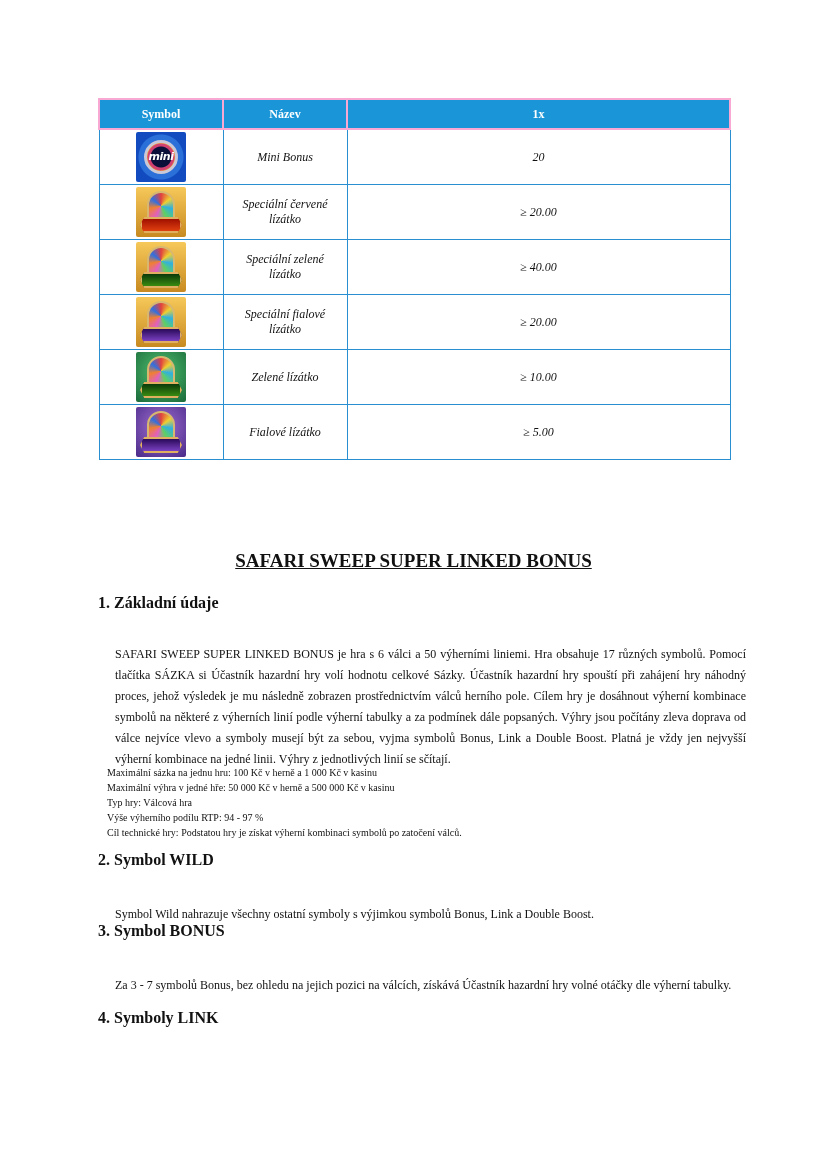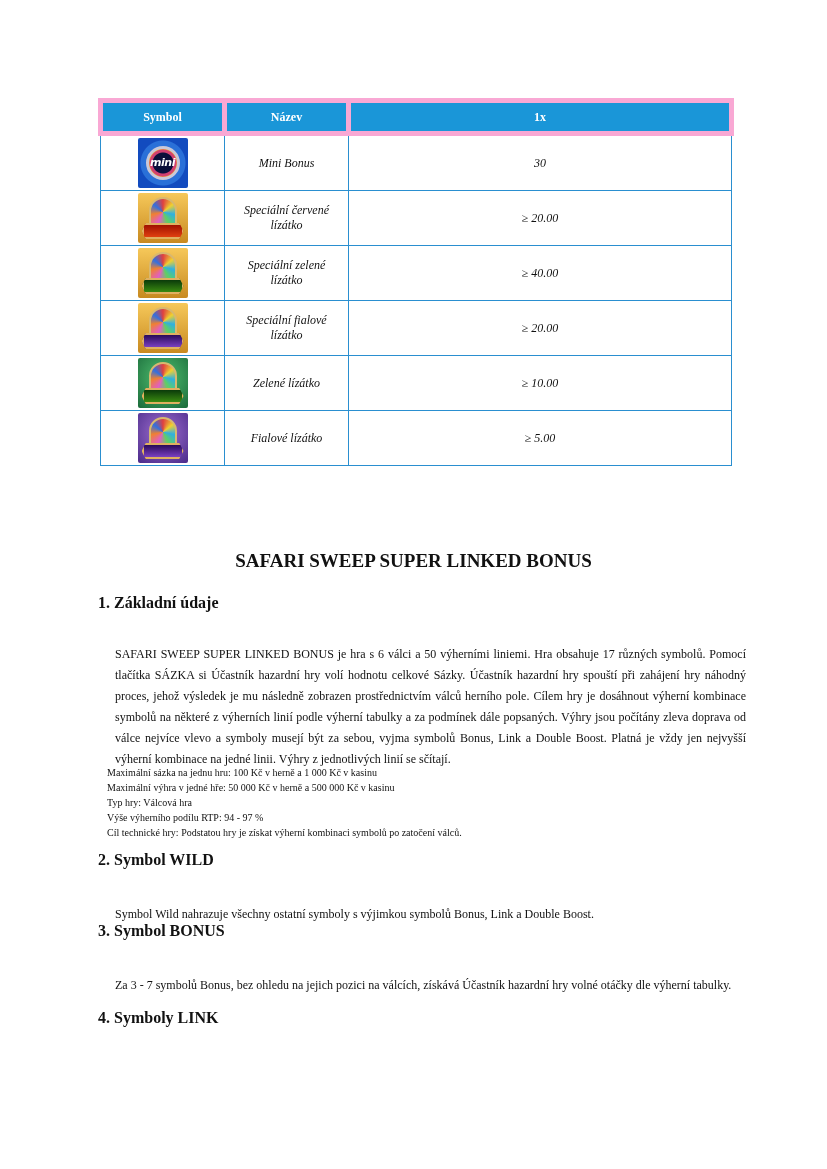--- a/index.html
+++ b/index.html
@@ -6,21 +6,21 @@
     body { width: 827px; height: 1169px; position: relative; font-family: "Liberation Serif", "DejaVu Serif", serif; color: #111; }
     .page { position: absolute; left: 0; top: 0; width: 827px; height: 1169px; }
 
     table.paytable {
       position: absolute; left: 98px; top: 98px; width: 631px;
       border-collapse: collapse; table-layout: fixed;
       font-family: "Liberation Serif", serif; font-size: 12px;
     }
     table.paytable th {
       background: #1a96d8; color: #ffffff; font-weight: bold; height: 28px;
-      padding: 0; border: 5px solid #f9a8d4; text-align: center; font-size: 12px; font-family: Liberation Serif, serif;
+      padding: 0; border: 2px solid #f9a8d4; text-align: center; font-size: 12px; font-family: Liberation Serif, serif;
     }
     table.paytable td {
       height: 54px; padding: 0; border: 1px solid #2a8fd0; text-align: center; vertical-align: middle;
       line-height: 15px;
       font-style: italic;
     }
     col.c1 { width: 124px; } col.c2 { width: 124px; } col.c3 { width: 383px; }
 
     .sym { display: inline-block; width: 50px; height: 50px; position: relative; border-radius: 2px; overflow: hidden; vertical-align: middle; }
     .sym.mini { background: radial-gradient(circle at 50% 50%, #0a0f3a 0 10px, #d04070 11px 13px, #f0a030 14px 15px, #2a70d8 16px 22px, #124bbf 23px); }
@@ -31,21 +31,21 @@
       background: conic-gradient(#e04040, #f0d030, #30b0e0, #60d060, #e060c0, #f08030, #3070e0, #e04040); border: 2px solid #d8b870; box-sizing: border-box; }
     .sym.lolly .plate { position: absolute; left: 4px; top: 30px; width: 42px; height: 16px; border: 2px solid #e0b060; box-sizing: border-box;
       clip-path: polygon(10% 0, 90% 0, 100% 50%, 90% 100%, 10% 100%, 0 50%); }
     .sym.gold { background: linear-gradient(#f6c85a, #c88a20); }
     .sym.bg-red { background: radial-gradient(circle at 50% 40%, #e05060, #8a1a30); }
     .sym.bg-green { background: radial-gradient(circle at 50% 40%, #50c070, #1a6a3a); }
     .sym.bg-purple { background: radial-gradient(circle at 50% 40%, #a070d0, #4a2a8a); }
     .plate.red { background: linear-gradient(#a01000, #e04010); }
     .plate.green { background: linear-gradient(#0a3a0a, #3a8a10); }
     .plate.purple { background: linear-gradient(#2a0a5a, #7a40c0); }
-    h1.doc-title { position: absolute; left: 98px; top: 550px; width: 631px; margin: 0; text-align: center; font-size: 19px; font-weight: bold; }
+    h1.doc-title { position: absolute; left: 98px; top: 550px; width: 631px; margin: 0; text-align: center; font-size: 19px; font-weight: bold; text-decoration: underline; }
     h2.sec { position: absolute; left: 98px; margin: 0; font-size: 16px; font-weight: bold; }
     p.body { position: absolute; left: 98px; width: 631px; margin: 17px; font-size: 12px; line-height: 21px; text-align: justify; }
     .lines { position: absolute; left: 98px; width: 631px; margin: 9px; font-size: 10px; line-height: 15px; }
     .lines div { white-space: nowrap; }
   </style>
 </head>
 <body>
 
 <div class="page">
 
@@ -61,21 +61,21 @@
         <th>Název</th>
         <th>1x</th>
       </tr>
     </thead>
     <tbody>
       <tr>
         <td>
           <span class="sym mini"><span class="ring"></span><span class="txt">mini</span></span>
         </td>
         <td>Mini Bonus</td>
-        <td>30</td>
+        <td>20</td>
       </tr>
       <tr>
         <td>
           <span class="sym lolly gold"><span class="top"></span><span class="plate red"></span></span>
         </td>
         <td>
             <div style="width:100px;margin:0 auto;">Speciální červené lízátko</div>
           </td>
         <td>≥ 20.00</td>
       </tr>

